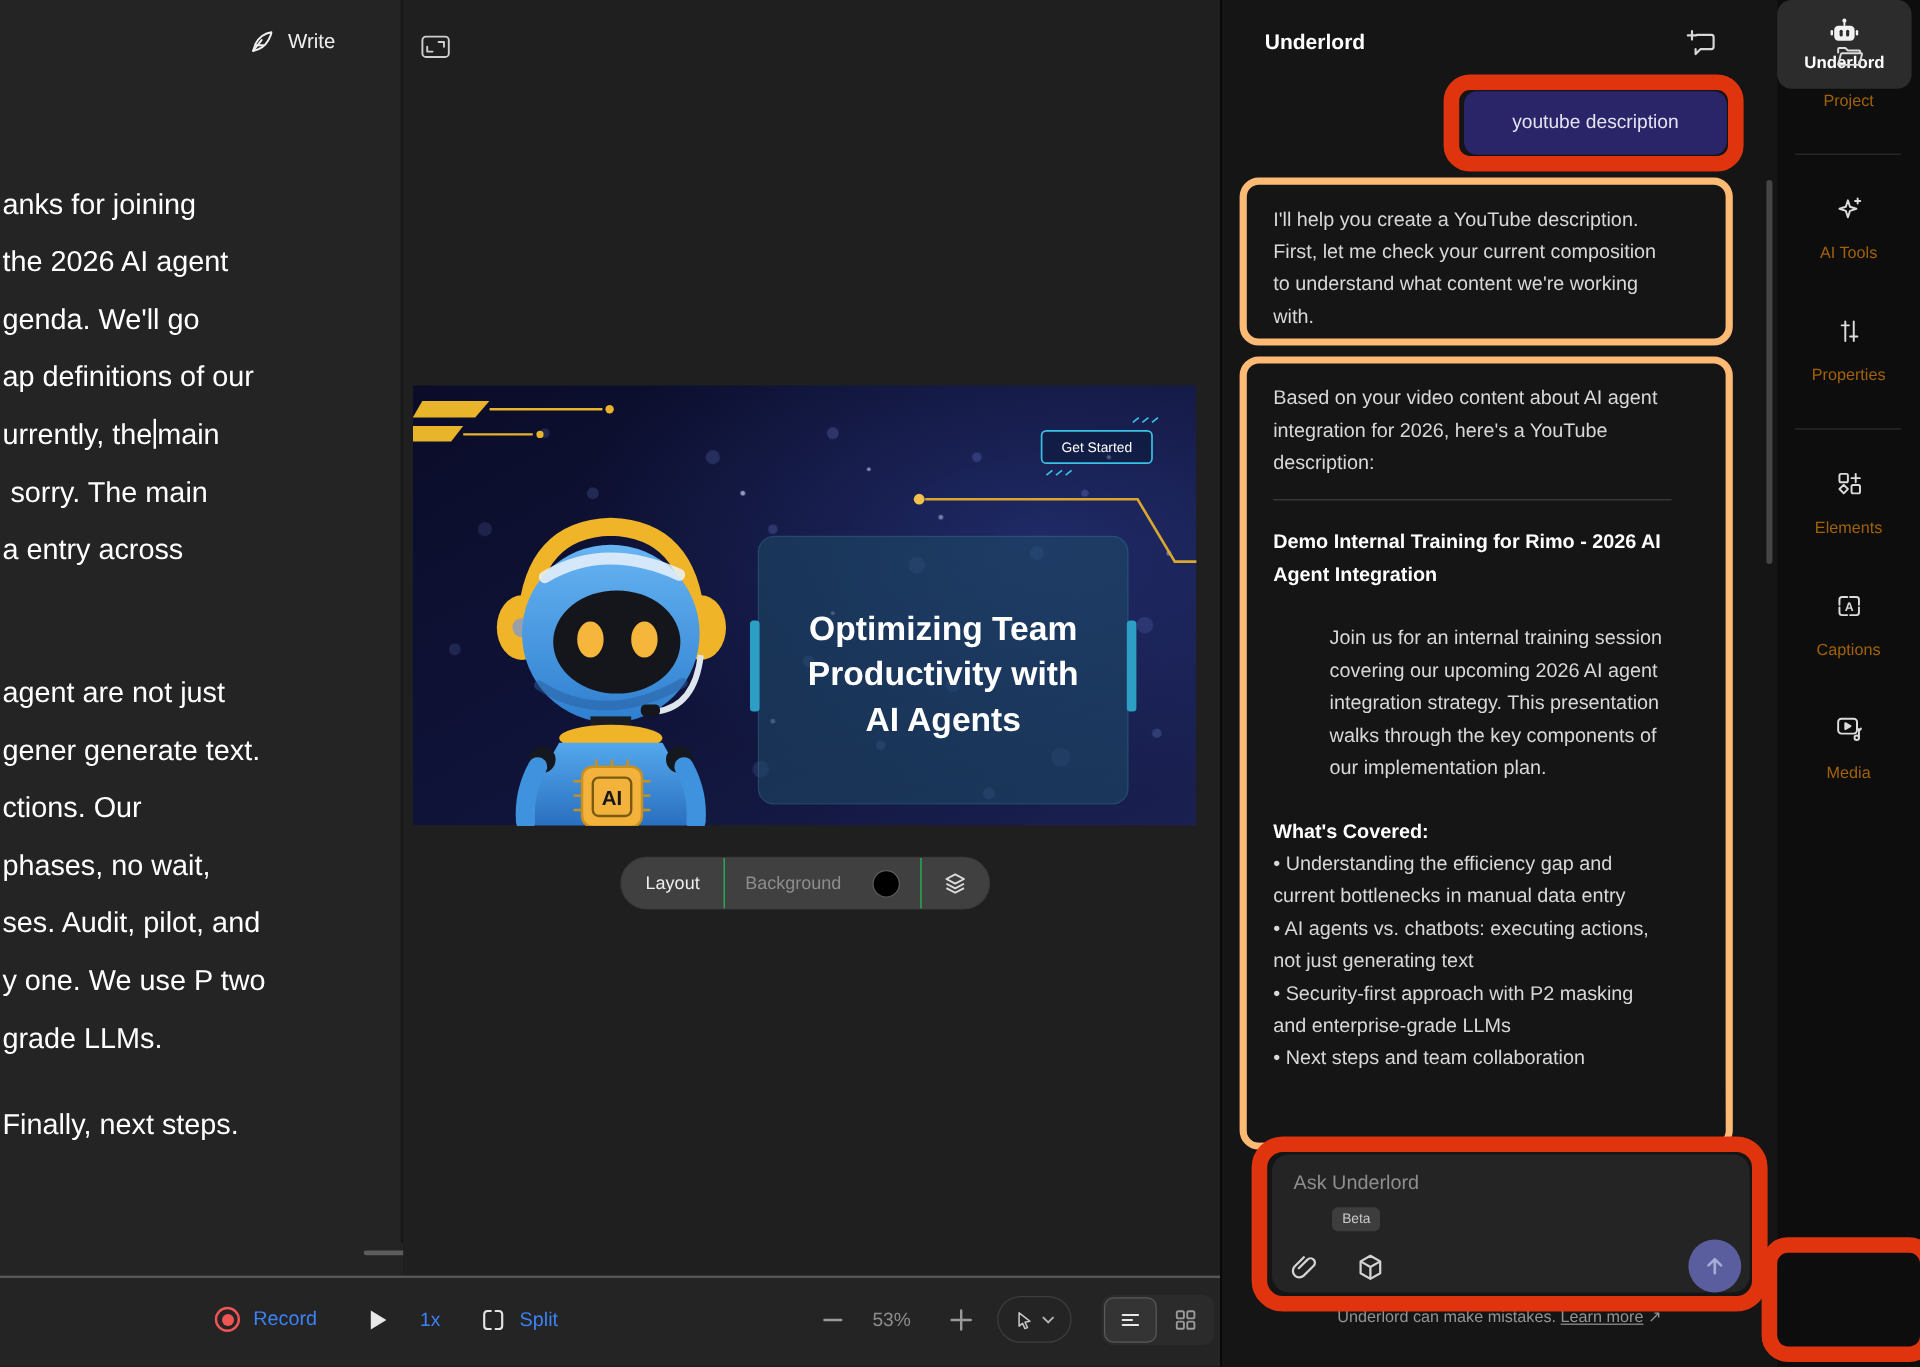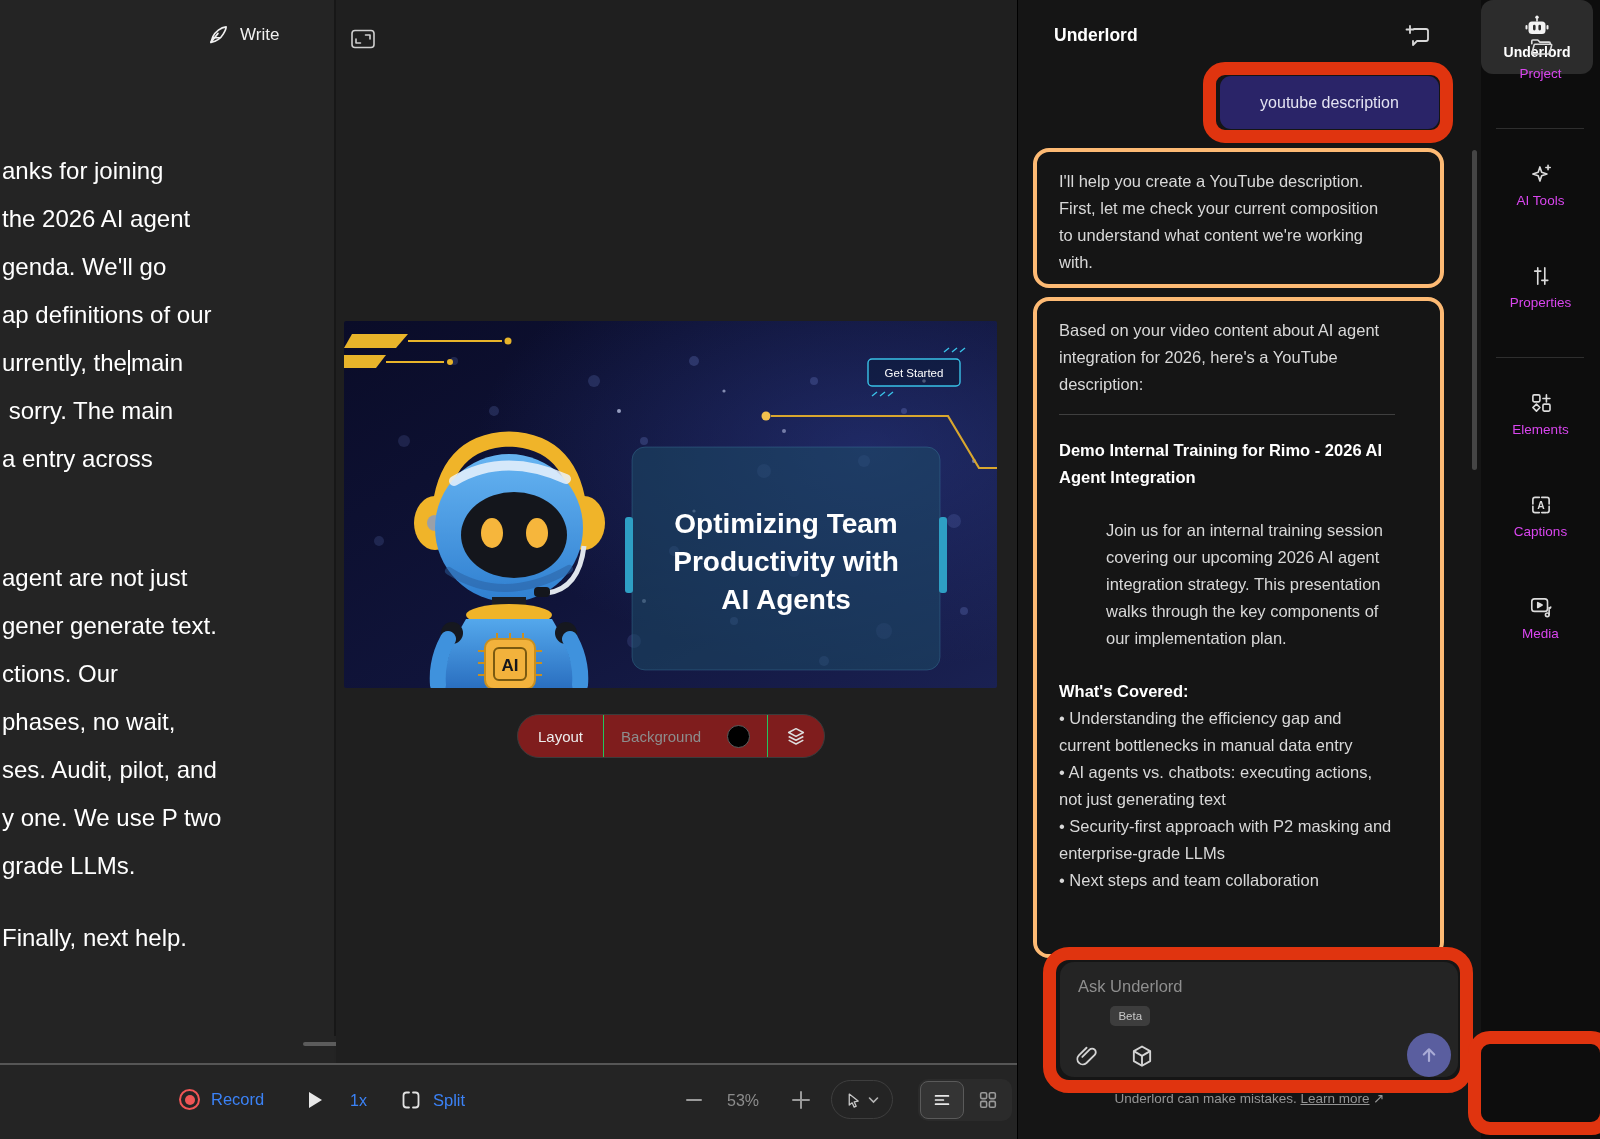--- a/index.html
+++ b/index.html
@@ -18,21 +18,21 @@
   .script-line{white-space:pre;}
   .gap-lg{margin-top:71px;}
   .gap-sm{margin-top:24px;}
   .caret{display:inline-block;width:2px;height:25px;background:#fff;vertical-align:-4px;margin:0 1px;}
 
   
   #canvas-area{left:336px;top:0;width:681px;height:1063px;background:#1f1f1f;}
   #fit-btn{left:13px;top:26px;width:28px;height:26px;cursor:pointer;}
   #video-frame{left:8px;top:321px;width:653px;height:367px;border-radius:2px;overflow:hidden;}
   #slide-toolbar{left:181px;top:714px;width:308px;height:44px;display:flex;align-items:stretch;
-     background:#7f1d1d;border:1px solid #3b3b3b;border-radius:22px;color:#ededed;font-size:15px;}
+     background:#404040;border:1px solid #3b3b3b;border-radius:22px;color:#ededed;font-size:15px;}
   .seg{display:flex;align-items:center;padding:0 17px;}
   .seg + .seg{border-left:1px solid #22c55e;}
   #seg-layout{padding:0 20px;}
   #seg-background{width:176px;color:#8d8d8d;justify-content:space-between;}
   .swatch{width:23px;height:23px;border-radius:50%;background:#000;border:1.5px solid #5d5d5d;}
 
   
   #bottom-divider{left:0;top:1063px;width:1017px;height:2px;background:#565656;}
   #bottom-bar{left:0;top:1065px;width:1017px;height:74px;background:#242424;}
   .bb-item{position:absolute;display:flex;align-items:center;gap:11px;color:#3b82f6;font-size:16.5px;cursor:pointer;}
@@ -49,21 +49,21 @@
      display:flex;align-items:center;justify-content:center;gap:6px;cursor:pointer;}
   #view-toggle{left:918px;top:1079px;width:94px;height:42px;background:#2b2b2b;border-radius:10px;
      display:flex;align-items:center;padding:2px;gap:2px;}
   .vt-btn{width:44px;height:38px;border-radius:8px;display:flex;align-items:center;justify-content:center;cursor:pointer;}
   .vt-selected{background:#343434;border:1px solid #5a5a5a;}
 
   
   #chat-panel{left:1017px;top:0;width:464px;height:1139px;background:#151515;border-left:1px solid #000;}
   #chat-title{left:36px;top:25px;font-size:17.5px;font-weight:bold;color:#fff;}
   #new-chat-btn{left:385px;top:22px;width:30px;height:30px;cursor:pointer;}
-  .bubble{position:absolute;left:15px;width:411px;border:4px solid #fdba74;border-radius:16px;
+  .bubble{position:absolute;left:15px;width:411px;border:6px solid #fdba74;border-radius:16px;
      padding:16px 45px 16px 22px;color:#d8d8d8;font-size:16.5px;line-height:27px;}
   #bubble-1{top:148px;height:140px;overflow:hidden;}
   #bubble-2{top:297px;height:661px;overflow:hidden;}
   #bubble-2:after{content:"";position:absolute;left:0;right:0;bottom:0;height:60px;
      background:linear-gradient(180deg,rgba(21,21,21,0),rgba(21,21,21,0.96));}
   .b2-hr{border:none;border-top:1px solid #3f3f3f;margin:16px 0 22px;}
   .b2-heading{font-weight:bold;color:#fff;margin-bottom:26px;}
   .b2-body{margin-bottom:26px;margin-left:47px;}
   .b2-covered{font-weight:bold;color:#fff;}
   #user-pill{left:202px;top:76px;width:219px;height:53px;background:#2a2468;border-radius:11px;
@@ -82,21 +82,21 @@
 
   
   .red-box{position:absolute;border:13px solid #e0340f;border-radius:24px;pointer-events:none;z-index:40;}
   #red-youtube{left:1203px;top:62px;width:250px;height:81px;border-radius:22px;}
   #red-input{left:1043px;top:947px;width:430px;height:146px;border-radius:26px;}
   #red-underlord{left:1468px;top:1031px;width:145px;height:104px;border-radius:22px;}
 
   
   #sidebar{left:1481px;top:0;width:119px;height:1139px;background:#0d0d0d;}
   .sb-item{position:absolute;left:0;width:119px;display:flex;flex-direction:column;align-items:center;
-     gap:6px;color:#d946ef;font-size:13.5px;cursor:pointer;}
+     gap:16px;color:#a16207;font-size:13.5px;cursor:pointer;}
   .sb-divider{position:absolute;left:15px;width:88px;height:1px;background:#2e2e2e;}
   #sb-underlord{left:2px;top:1048px;width:112px;height:74px;background:#2c2c2c;border-radius:12px;
      display:flex;flex-direction:column;align-items:center;justify-content:center;gap:4px;
      color:#fff;font-size:14px;font-weight:bold;cursor:pointer;}
   svg{display:block;}
 </style>
 </head>
 <body>
 
 <div id="app">
@@ -121,21 +121,21 @@
       <div class="script-line"><span>urrently, the</span><span class="caret"></span><span>main</span></div>
       <div class="script-line"> sorry. The main</div>
       <div class="script-line">a entry across</div>
       <div class="script-line gap-lg">agent are not just</div>
       <div class="script-line">gener generate text.</div>
       <div class="script-line">ctions. Our</div>
       <div class="script-line">phases, no wait,</div>
       <div class="script-line">ses. Audit, pilot, and</div>
       <div class="script-line">y one. We use P two</div>
       <div class="script-line">grade LLMs.</div>
-      <div class="script-line gap-sm">Finally, next help.</div>
+      <div class="script-line gap-sm">Finally, next steps.</div>
     </div>
   </div>
   <div id="script-divider" class="abs"></div>
   <div id="script-drag-handle" class="abs"></div>
 
   <div id="canvas-area" class="abs">
     <div id="fit-btn" class="abs">
       <svg width="28" height="26" viewBox="0 0 28 26" fill="none" stroke="#cfcfcf" stroke-width="1.6" stroke-linecap="round">
         <rect x="3" y="4.5" width="22" height="17" rx="3"></rect>
         <path d="M16.5 9 H21 M21 9 V13"></path>

